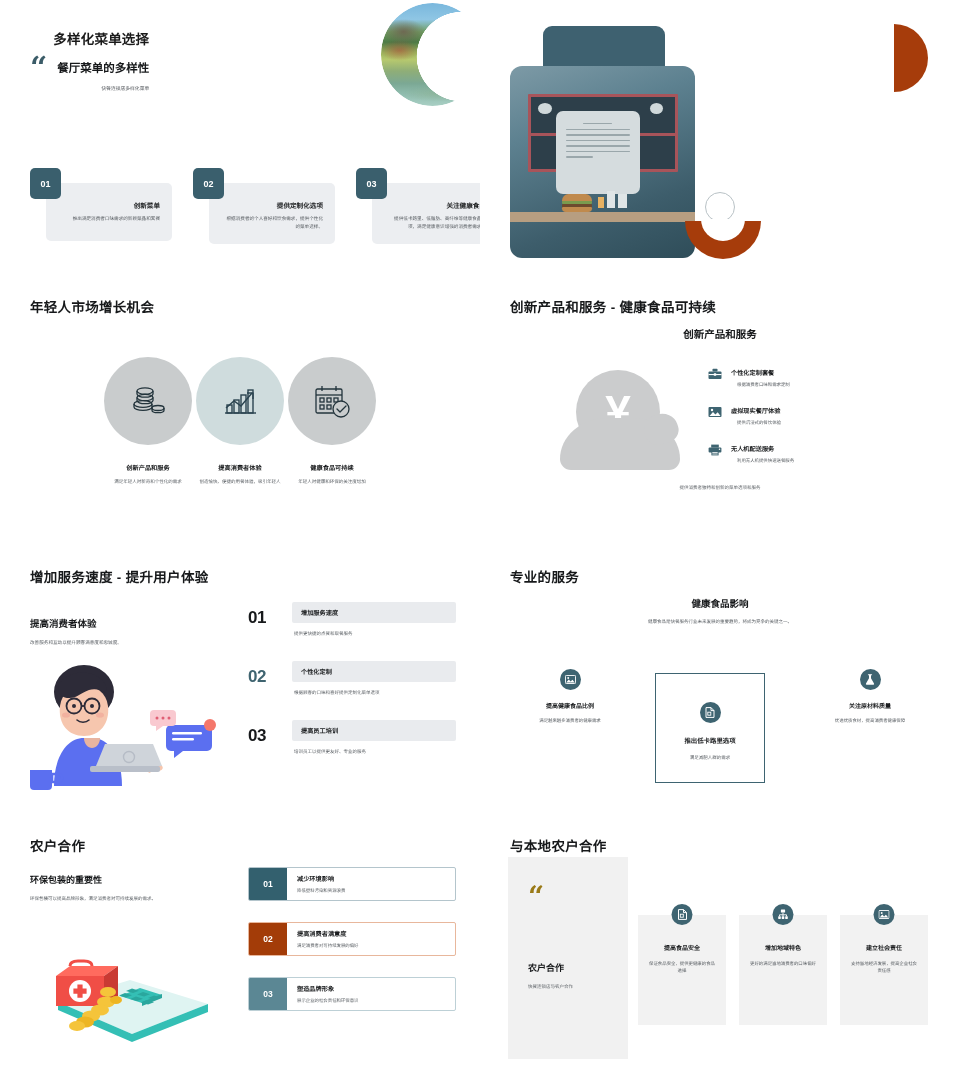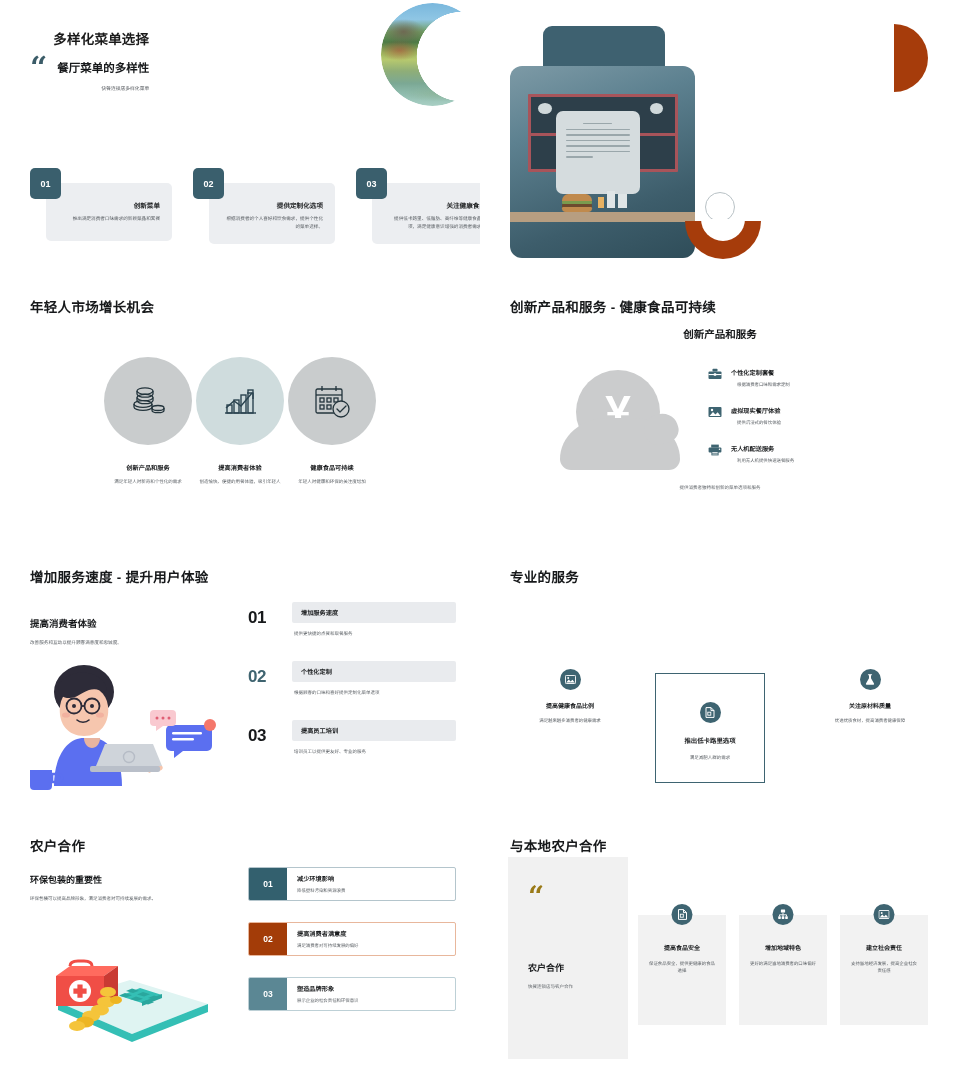--- a/index.html
+++ b/index.html
@@ -550,20 +550,24 @@
         <div class="bar">
           <h5>提高员工培训</h5>
         </div>
         <div class="desc">培训员工以提供更友好、专业的服务</div>
       </div>
     </div>
   </section>
 
   <section class="slide" id="slide6">
     <div class="shd sec-title">专业的服务</div>
+    <div class="ctr-title">
+      <h3>健康食品影响</h3>
+      <p>健康食品是快餐服务行业未来发展的重要趋势，将成为竞争的关键之一。</p>
+    </div>
 
     <div class="hf-left">
       <div class="icon-circle">
         <svg width="11" height="9" viewBox="0 0 11 9">
           <rect x="0.4" y="0.4" width="10.2" height="8.2" rx="1" fill="none" stroke="#ffffff" stroke-width="1"></rect>
           <circle cx="3.2" cy="3" r=".95" fill="#ffffff"></circle>
           <path d="M1.2 7.6l2.6-3 1.8 2 1.8-1.8 2.4 2.8z" fill="#ffffff"></path>
         </svg>
       </div>
       <h5>提高健康食品比例</h5>

